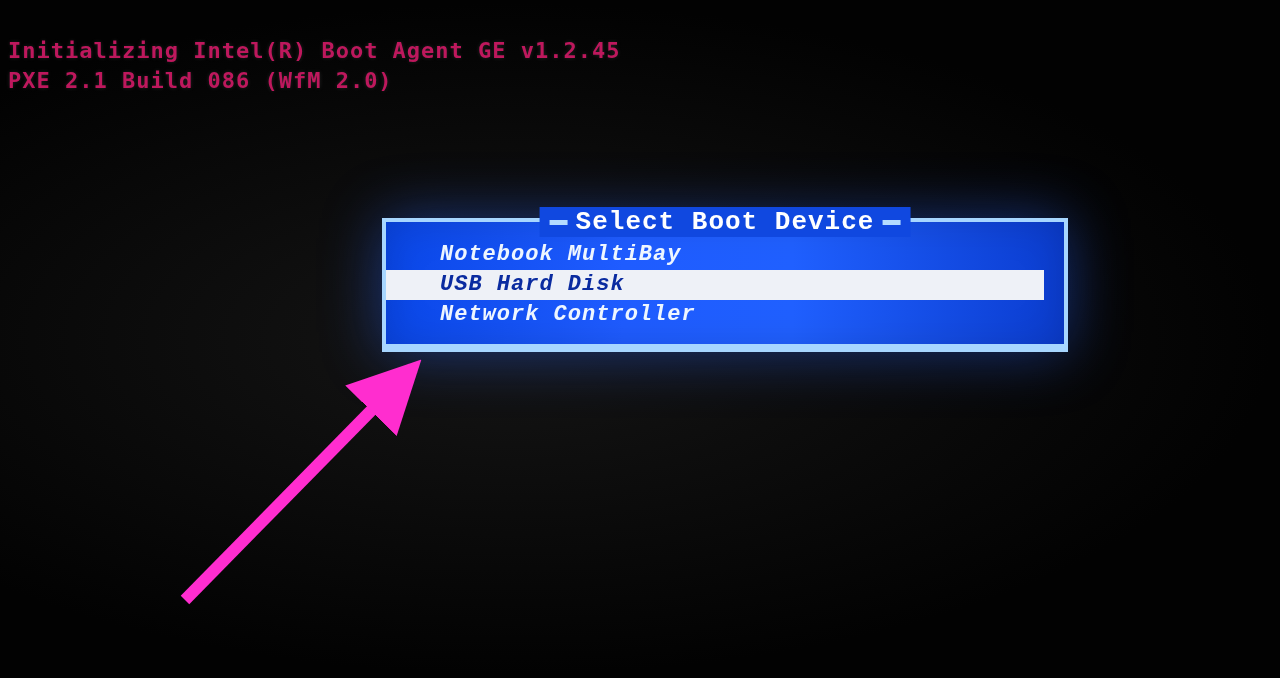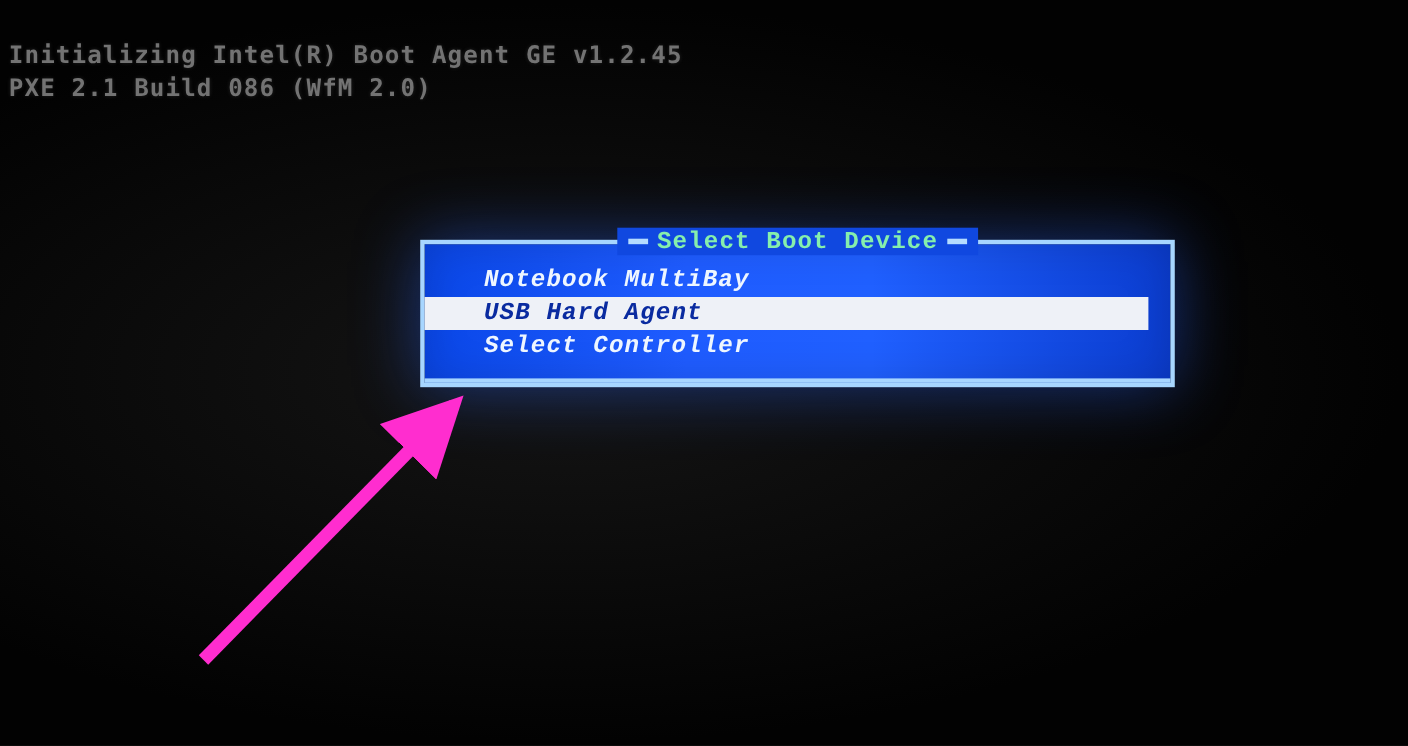--- a/index.html
+++ b/index.html
@@ -19,21 +19,21 @@
       position: relative;
       width: 100%;
       height: 100%;
     }
     .post-text {
       position: absolute;
       top: 36px;
       left: 8px;
       font-size: 22px;
       line-height: 30px;
-      color: #737373;
+      color: #be185d;
       text-shadow: 0 0 4px rgba(220,220,220,0.15);
       white-space: pre;
     }
     .boot-dialog {
       position: absolute;
       top: 218px;
       left: 382px;
       width: 686px;
       background: #0038c8;
       background: linear-gradient(90deg, #0a47e8 0%, #1f5cff 35%, #2060ff 60%, #0b3dd0 100%);
@@ -44,22 +44,22 @@
       position: relative;
       height: 0;
     }
     .dialog-title {
       position: absolute;
       top: -15px;
       left: 50%;
       transform: translateX(-50%);
       background: #1048e0;
       padding: 0 10px;
-      font-size: 22px;
-      color: #86efac;
+      font-size: 26px;
+      color: #ffffff;
       white-space: nowrap;
     }
     .dialog-title::before {
       content: "";
       position: absolute;
       left: -20px;
       top: 10px;
       width: 16px;
       height: 4px;
       background: transparent;
@@ -131,22 +131,22 @@
         <span class="title-wrap">
           <span class="title-dash"></span>
           <span class="title-text">Select Boot Device</span>
           <span class="title-dash"></span>
         </span>
       </div>
     </div>
 
     <div class="options">
       <div class="option">Notebook MultiBay</div>
-      <div class="option selected">USB Hard Agent</div>
-      <div class="option">Select Controller</div>
+      <div class="option selected">USB Hard Disk</div>
+      <div class="option">Network Controller</div>
     </div>
 
     <div class="separator"></div>
 
   </div>
 
   <svg class="arrow-svg" viewBox="0 0 1280 678">
     <defs>
       <marker id="arrowhead" markerWidth="6" markerHeight="6" refX="5" refY="3" orient="auto">
         <polygon points="0 0, 6 3, 0 6" fill="#ff2dcf"></polygon>

